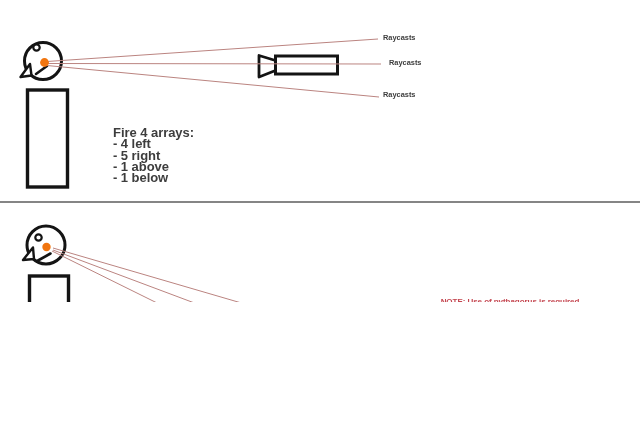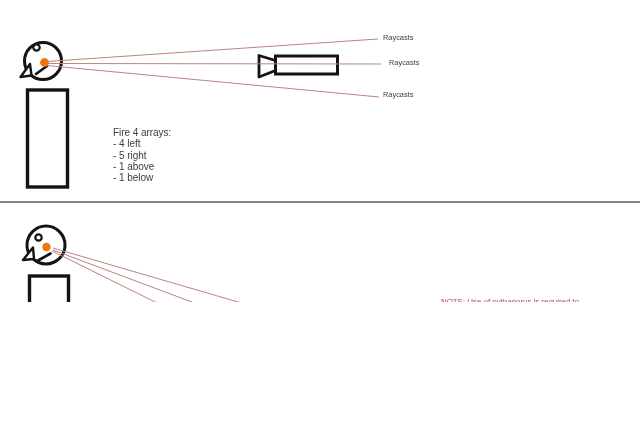--- a/index.html
+++ b/index.html
@@ -1,21 +1,21 @@
 <!DOCTYPE html>
 <html><head>
 <meta charset="utf-8">
 <style>
   html,body{margin:0;padding:0;background:#fff;}
   .canvas{
     position:relative;width:640px;height:302px;background:#ffffff;overflow:hidden;
-    font-family:"Liberation Sans",sans-serif;color:#3d3d3d;
+    font-family:"Liberation Sans",sans-serif;color:#3d3d3d;font-weight:bold;
   }
   .canvas svg{position:absolute;left:0;top:0;}
-  .txt{position:absolute;font-size:10px;line-height:11.2px;color:#3d3d3d;letter-spacing:-0.05px;}
+  .txt{position:absolute;font-size:13px;line-height:11.2px;color:#3d3d3d;letter-spacing:-0.05px;}
   .fire-list{left:113px;top:127px;line-height:11.3px;}
   .para-top{left:226px;top:125px;width:238px;}
   .para-bl{left:224px;top:215px;width:197px;line-height:12px;}
   .para-br{left:450px;top:227px;width:162px;line-height:12.4px;}
   .note{left:440px;top:296px;width:140px;line-height:12.4px;font-size:8px;}
   .rlabel{position:absolute;font-size:7.4px;color:#3d3d3d;white-space:nowrap;}
   .rlabel1{left:383px;top:33px;}
   .rlabel2{left:389px;top:58px;}
   .rlabel3{left:383px;top:90px;}
 </style>

